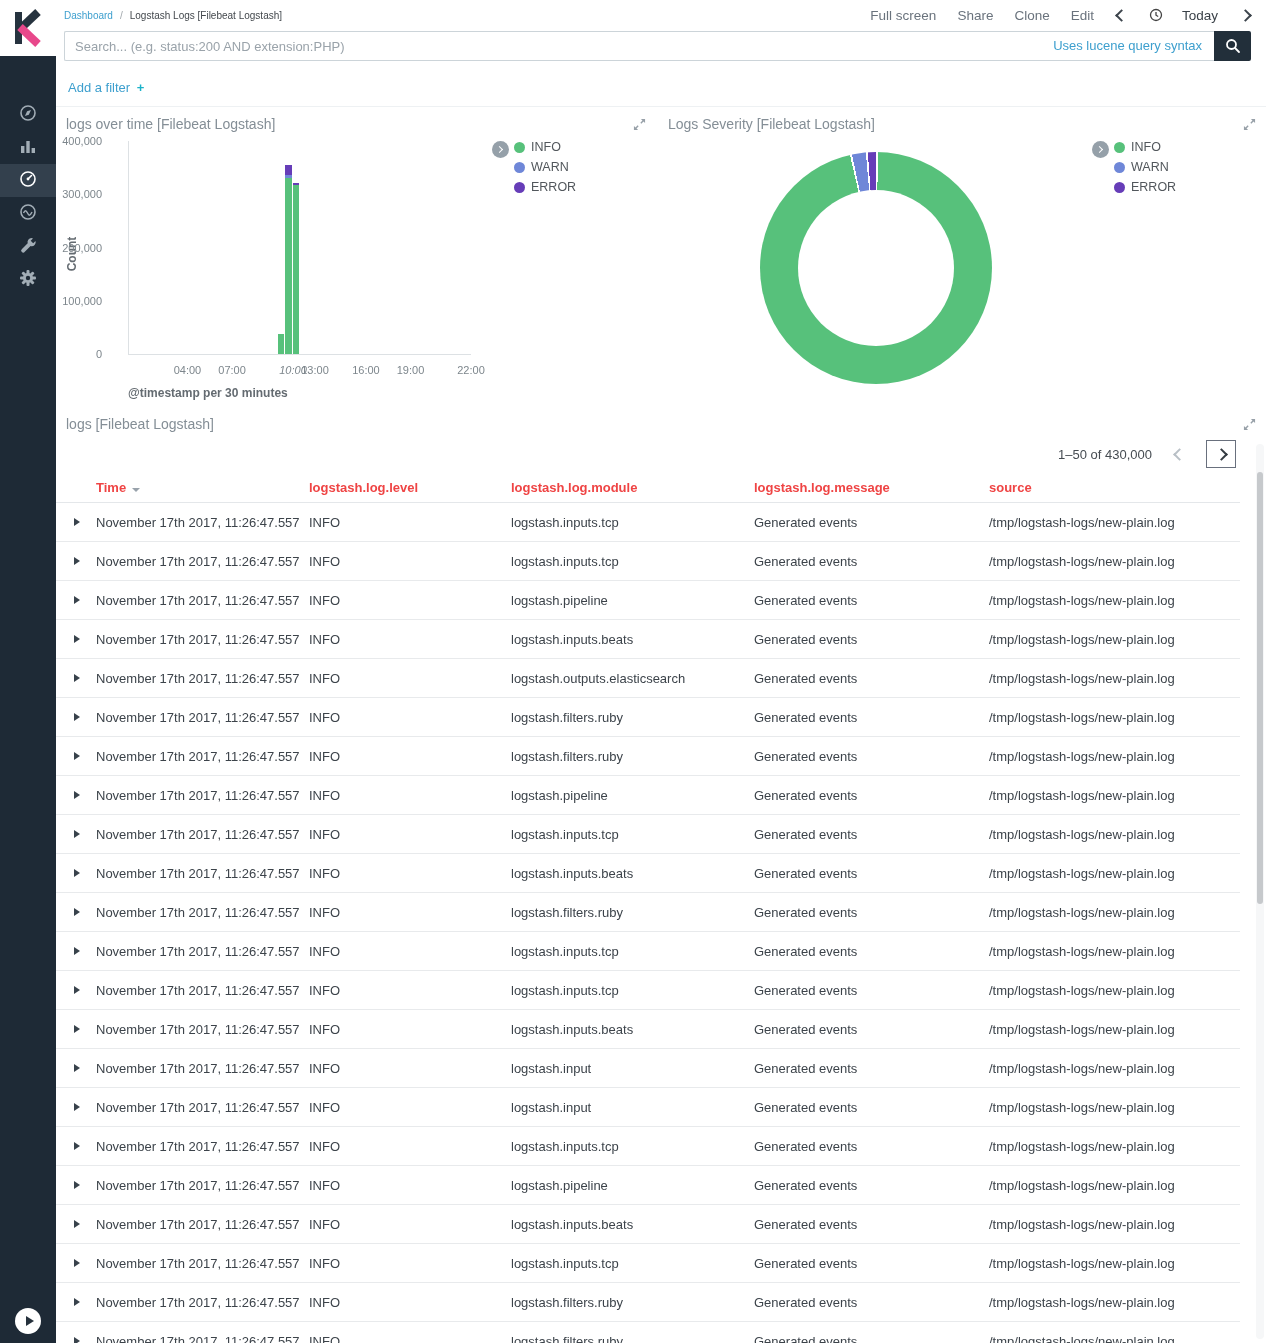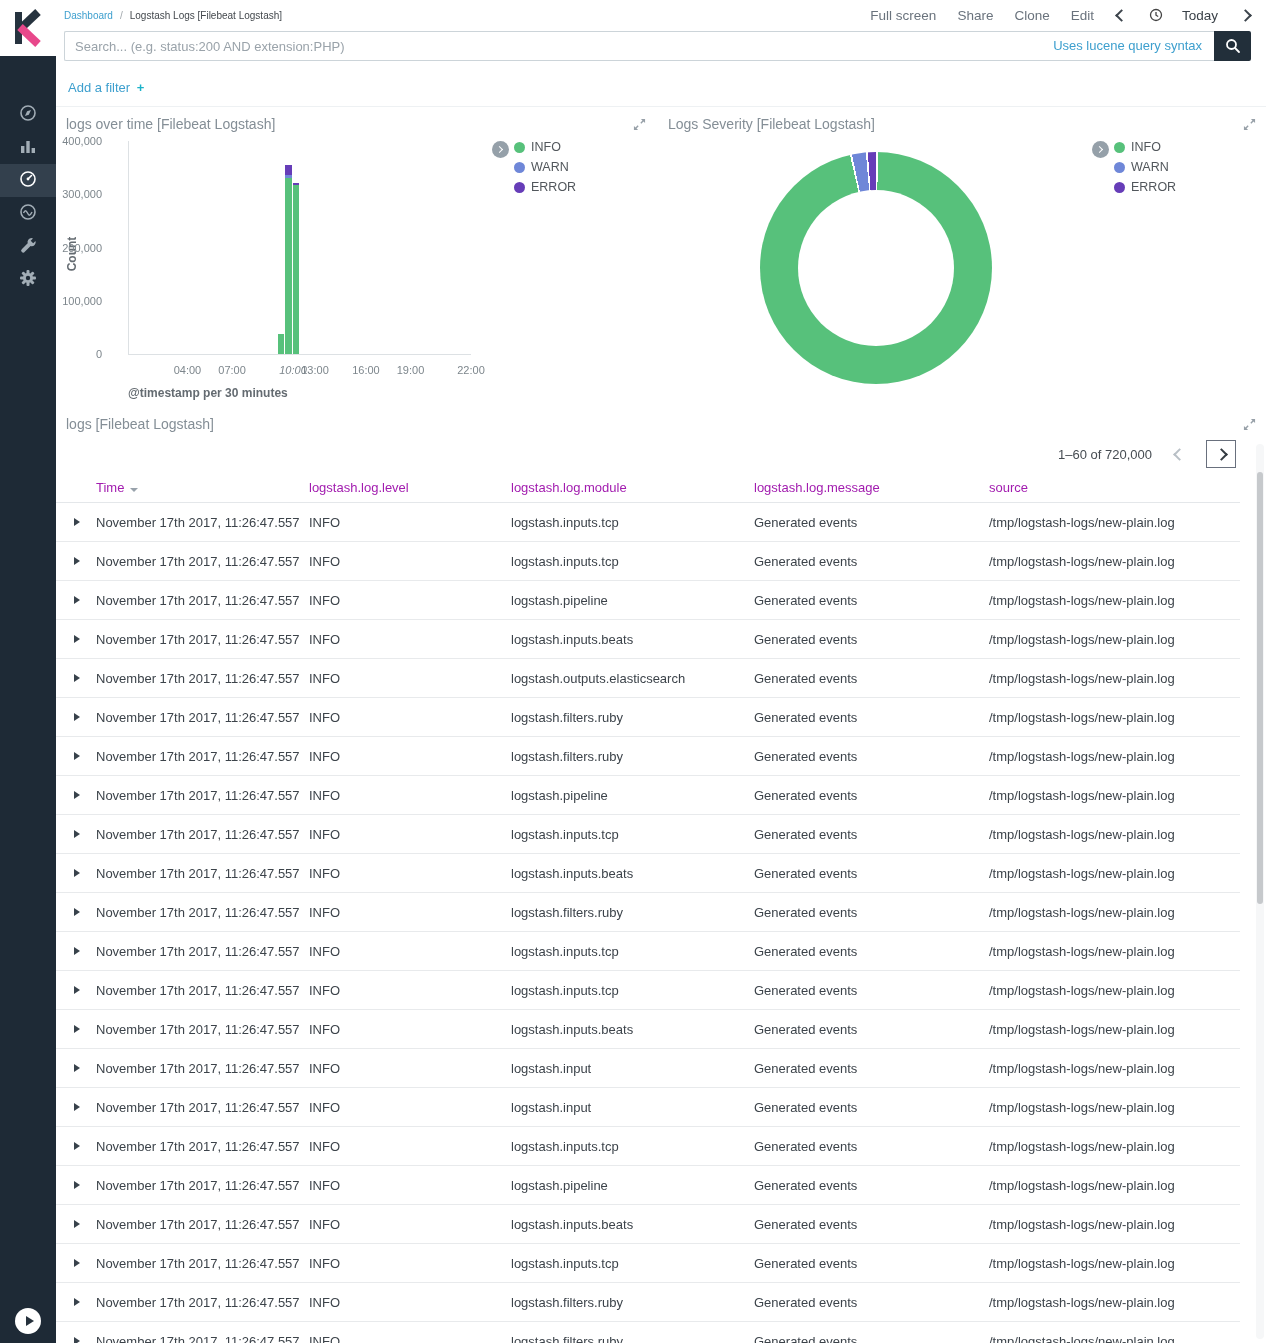--- a/index.html
+++ b/index.html
@@ -76,21 +76,21 @@
   .table-panel .vis-title{top:10px}
   .table-panel .expand-icon{top:12px}
   .pagination{position:absolute;top:34px;right:30px;display:flex;align-items:center;gap:12px}
   .page-range{font-size:13px;color:#464c52}
   .page-btn{width:30px;height:28px;background:#fff;border:none;display:flex;align-items:center;justify-content:center;cursor:pointer;padding:0}
   .page-btn.prev{color:#b9c0c6}
   .page-btn.next{border:1px solid #69707d;color:#343b41}
 
   .log-table{position:absolute;left:0;right:26px;top:66px}
   .thead,.trow{display:grid;grid-template-columns:40px 213px 202px 243px 235px auto;align-items:center}
-  .thead{height:30px;border-bottom:1px solid #e4e7ea;font-weight:normal;font-size:13px;color:#a21caf}
+  .thead{height:30px;border-bottom:1px solid #e4e7ea;font-weight:bold;font-size:13px;color:#ef4444}
   .trow{height:38px;border-bottom:1px solid #e8eaec;font-size:13px;color:#3c434a}
   .cell,.hcell{overflow:hidden;white-space:nowrap;padding-right:8px}
   .caret-cell{display:flex;align-items:center;padding-left:18px;cursor:pointer}
   .row-caret{width:0;height:0;border-left:6px solid #38424b;border-top:4px solid transparent;border-bottom:4px solid transparent}
   .hcell{cursor:pointer}
   .sort-caret{display:inline-block;width:0;height:0;border-top:4px solid #98a2ab;border-left:4px solid transparent;border-right:4px solid transparent;margin-left:6px}
 
   .scrollbar{position:absolute;right:2px;top:38px;bottom:4px;width:8px;background:#f6f7f8;border-radius:4px}
   .scroll-thumb{position:absolute;left:1px;top:28px;width:6px;height:432px;background:#c6c9cc;border-radius:3px;cursor:pointer}
 </style>
@@ -297,21 +297,21 @@
   <section class="table-panel">
     <div class="vis-title">logs [Filebeat Logstash]</div>
     <span class="expand-icon">
       <svg width="13" height="13" viewBox="0 0 14 14" fill="#97a0a8">
           <path d="M8.5 1H13v4.5l-1.7-1.7-2.3 2.3-1.1-1.1 2.3-2.3z"></path>
           <path d="M5.5 13H1V8.5l1.7 1.7 2.3-2.3 1.1 1.1-2.3 2.3z"></path>
         </svg>
     </span>
 
     <div class="pagination">
-      <span class="page-range">1–60 of 720,000</span>
+      <span class="page-range">1–50 of 430,000</span>
       <button class="page-btn prev">
           <span class="chev l"></span>
         </button>
       <button class="page-btn next">
           <span class="chev r"></span>
         </button>
     </div>
 
     <div class="log-table">
       <div class="thead">

